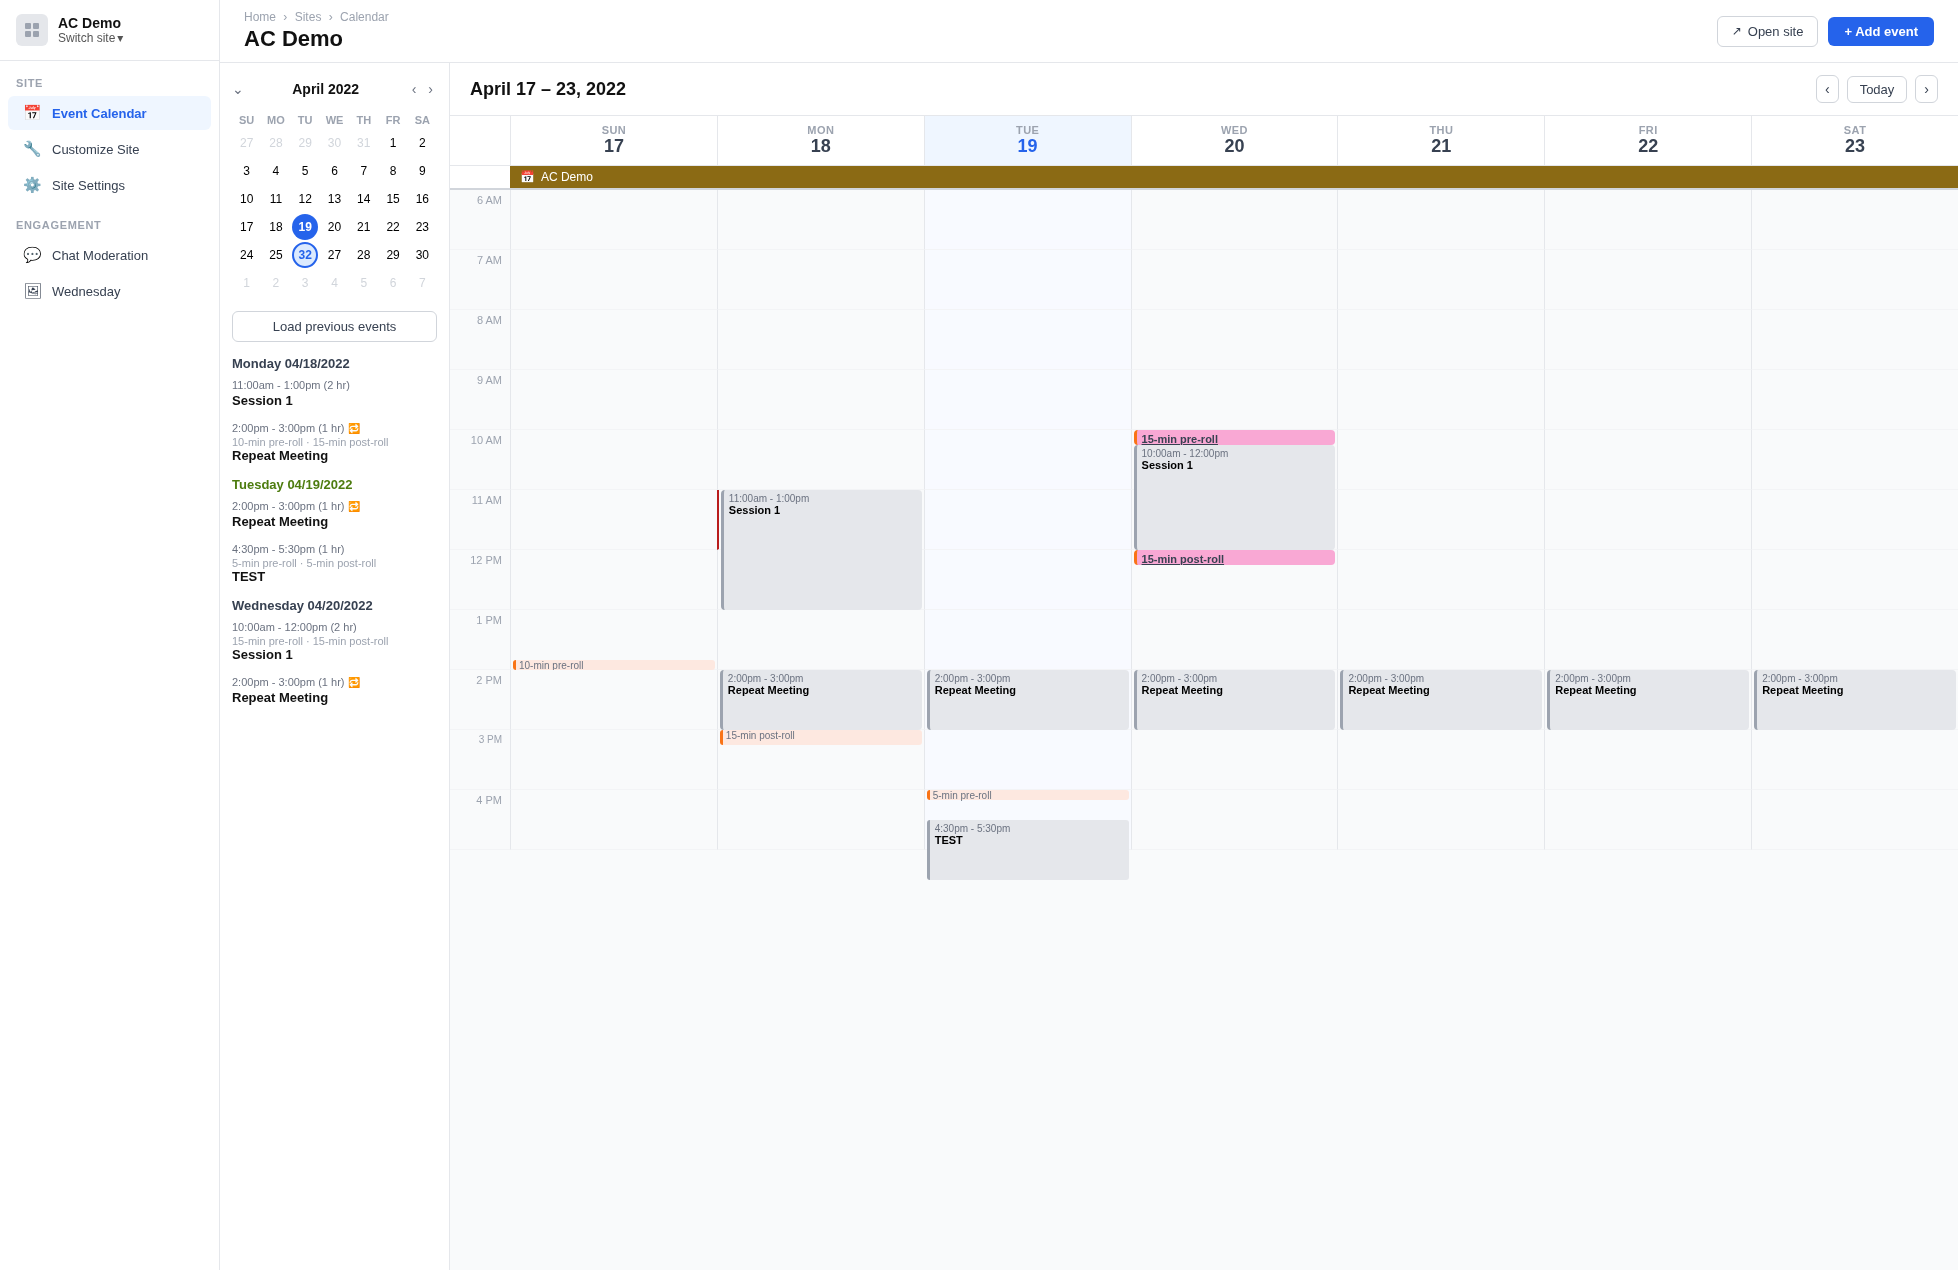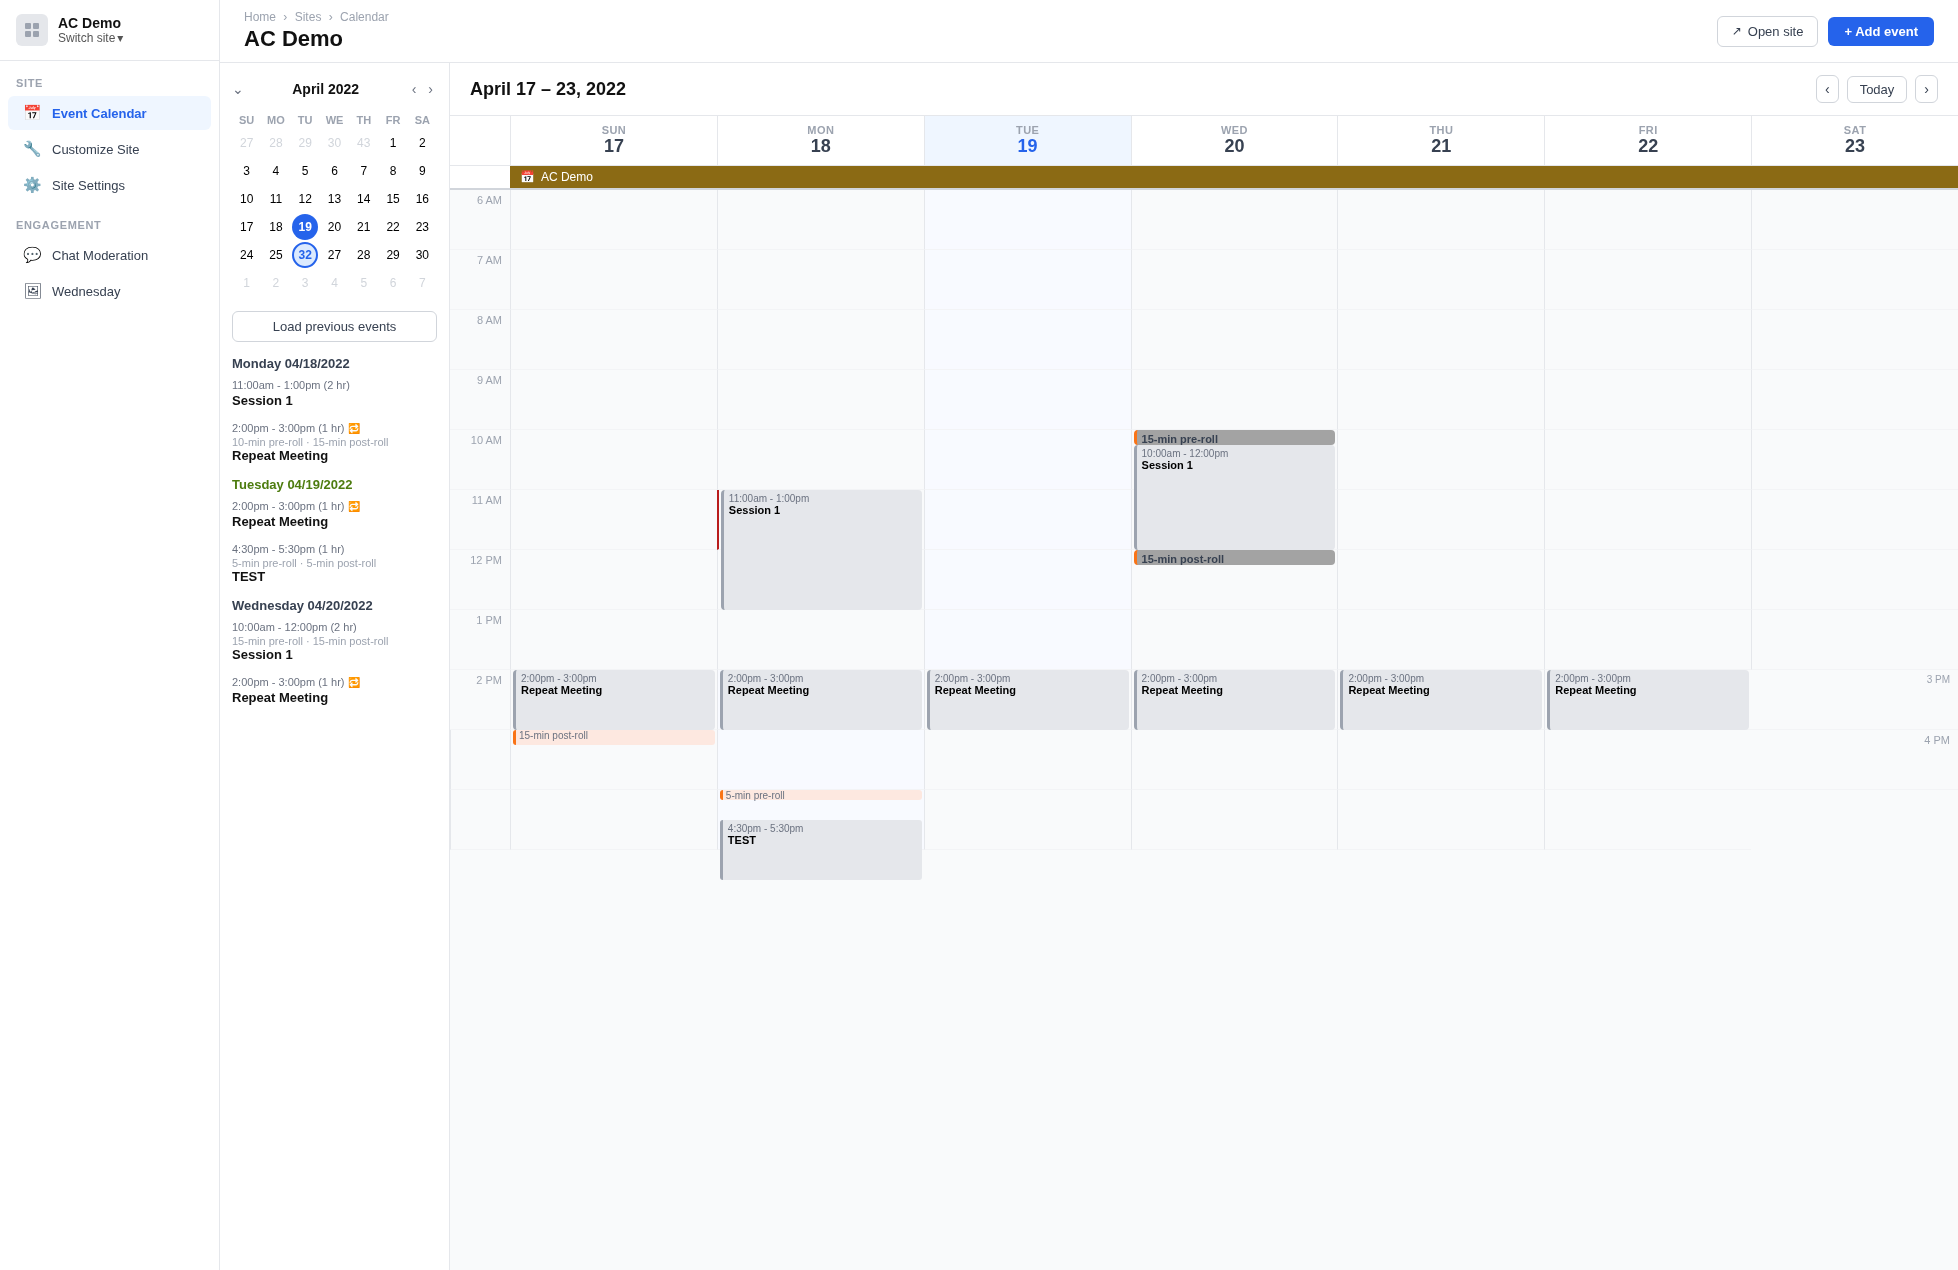--- a/index.html
+++ b/index.html
@@ -178,21 +178,21 @@
     .cal-day-header-cell.today .day-num { color: #2563eb; }
     .cal-day-header-cell.today { background: #eff6ff; }
     .cal-time-gutter { border-left: none !important; }
 
     
     .cal-event {
       position: absolute; left: 2px; right: 2px;
       border-radius: 4px; padding: 3px 5px; font-size: 11px; overflow: hidden;
       cursor: pointer; z-index: 2;
     }
-    .cal-event.salmon { background: #a3a3a3; color: #374151; border-left: 3px solid #f97316; }
+    .cal-event.salmon { background: #f9a8d4; color: #374151; border-left: 3px solid #f97316; text-decoration: underline; }
     .cal-event-time { font-size: 10px; color: #6b7280; }
     .cal-event-name { font-weight: 600; font-size: 11px; }
 
     .repeat-icon { font-size: 10px; }
   </style>
 </head>
 <body>
 
 <div class="sidebar">
   <div class="sidebar-top">
@@ -285,21 +285,21 @@
           <div class="mini-cal-dh">TH</div>
           <div class="mini-cal-dh">FR</div>
           <div class="mini-cal-dh">SA</div>
         </div>
 
         <div class="mini-cal-week">
           <div class="mini-cal-day outside">27</div>
           <div class="mini-cal-day outside">28</div>
           <div class="mini-cal-day outside">29</div>
           <div class="mini-cal-day outside">30</div>
-          <div class="mini-cal-day outside">43</div>
+          <div class="mini-cal-day outside">31</div>
           <div class="mini-cal-day">1</div>
           <div class="mini-cal-day">2</div>
         </div>
 
         <div class="mini-cal-week">
           <div class="mini-cal-day">3</div>
           <div class="mini-cal-day">4</div>
           <div class="mini-cal-day">5</div>
           <div class="mini-cal-day">6</div>
           <div class="mini-cal-day">7</div>
@@ -533,20 +533,24 @@
           <div style="text-align:right; padding:4px 8px 0 0; font-size:11px; color:#9ca3af; height:60px; border-bottom:1px solid #f3f4f6;">1 PM</div>
           <div style="border-left:1px solid #e5e7eb; height:60px; border-bottom:1px solid #f3f4f6;"></div>
           <div style="border-left:1px solid #e5e7eb; height:60px; border-bottom:1px solid #f3f4f6;"></div>
           <div style="border-left:1px solid #e5e7eb; height:60px; border-bottom:1px solid #f3f4f6; background:#f8faff;"></div>
           <div style="border-left:1px solid #e5e7eb; height:60px; border-bottom:1px solid #f3f4f6;"></div>
           <div style="border-left:1px solid #e5e7eb; height:60px; border-bottom:1px solid #f3f4f6;"></div>
           <div style="border-left:1px solid #e5e7eb; height:60px; border-bottom:1px solid #f3f4f6;"></div>
           <div style="border-left:1px solid #e5e7eb; height:60px; border-bottom:1px solid #f3f4f6;"></div>
 
           <div style="text-align:right; padding:4px 8px 0 0; font-size:11px; color:#9ca3af; height:60px; border-bottom:1px solid #f3f4f6;">2 PM</div>
+          <div style="border-left:1px solid #e5e7eb; height:60px; border-bottom:1px solid #f3f4f6; position:relative;">
+
+            <div style="position:absolute; top:-10px; left:2px; right:2px; height:10px; background:#fde8e0; border-left:3px solid #f97316; border-radius:3px; font-size:10px; color:#6b7280; padding:0 3px; overflow:hidden;">10-min pre-roll</div>
+          </div>
 
           <div style="border-left:1px solid #e5e7eb; height:60px; border-bottom:1px solid #f3f4f6; position:relative;">
             <div class="cal-event" style="position:absolute; top:0; left:2px; right:2px; height:60px; background:#e5e7eb; border-left:3px solid #9ca3af;">
               <div class="cal-event-time">2:00pm - 3:00pm</div>
               <div class="cal-event-name">Repeat Meeting</div>
             </div>
           </div>
 
           <div style="border-left:1px solid #e5e7eb; height:60px; border-bottom:1px solid #f3f4f6; position:relative; background:#f8faff;">
             <div class="cal-event" style="position:absolute; top:0; left:2px; right:2px; height:60px; background:#e5e7eb; border-left:3px solid #9ca3af;">

